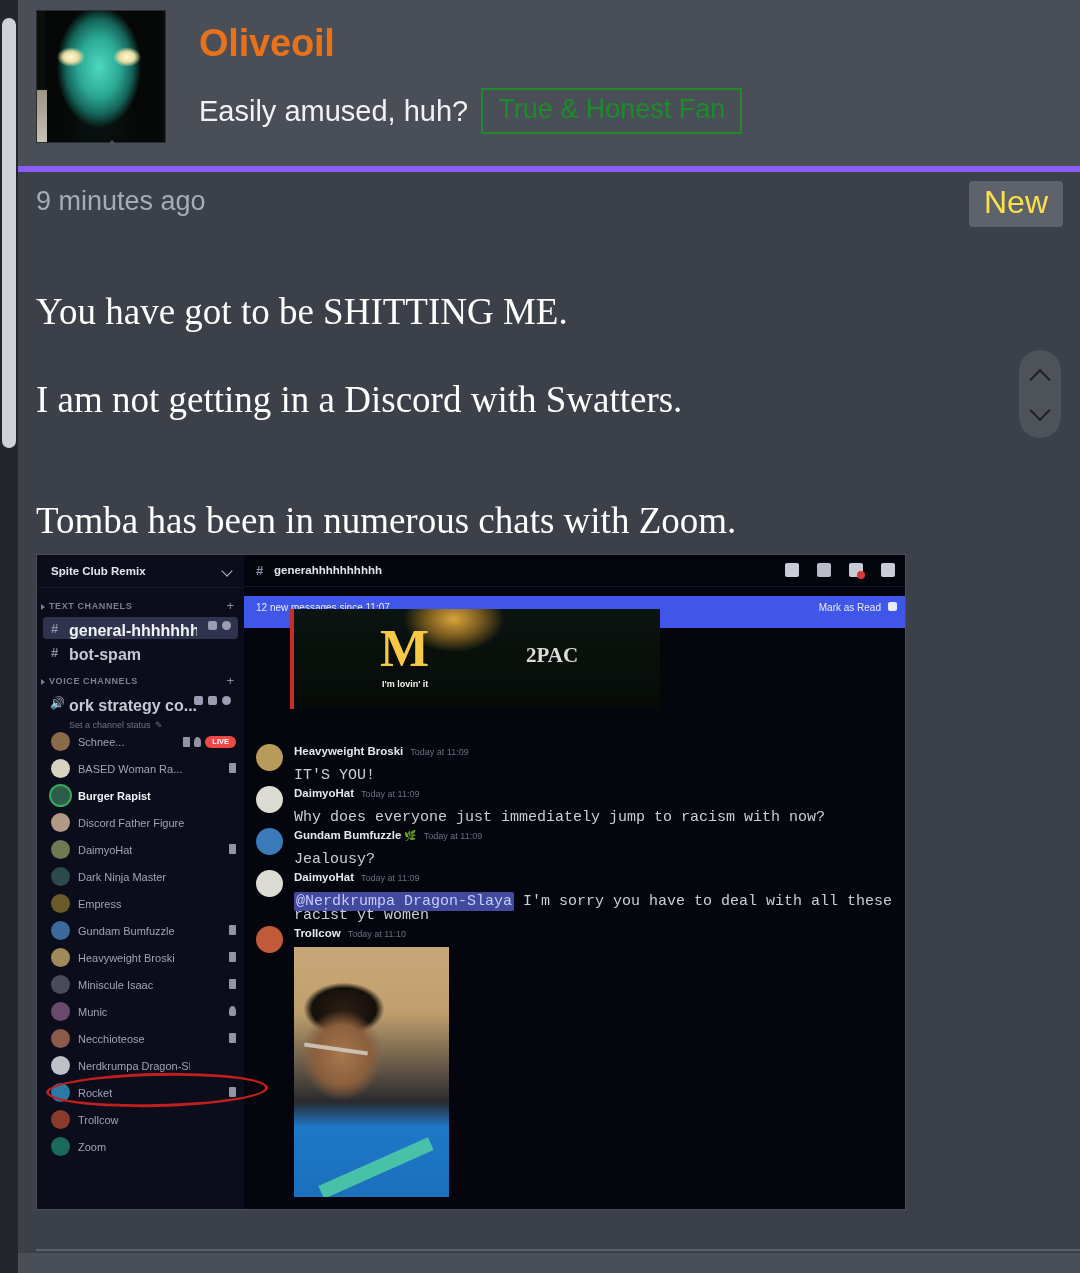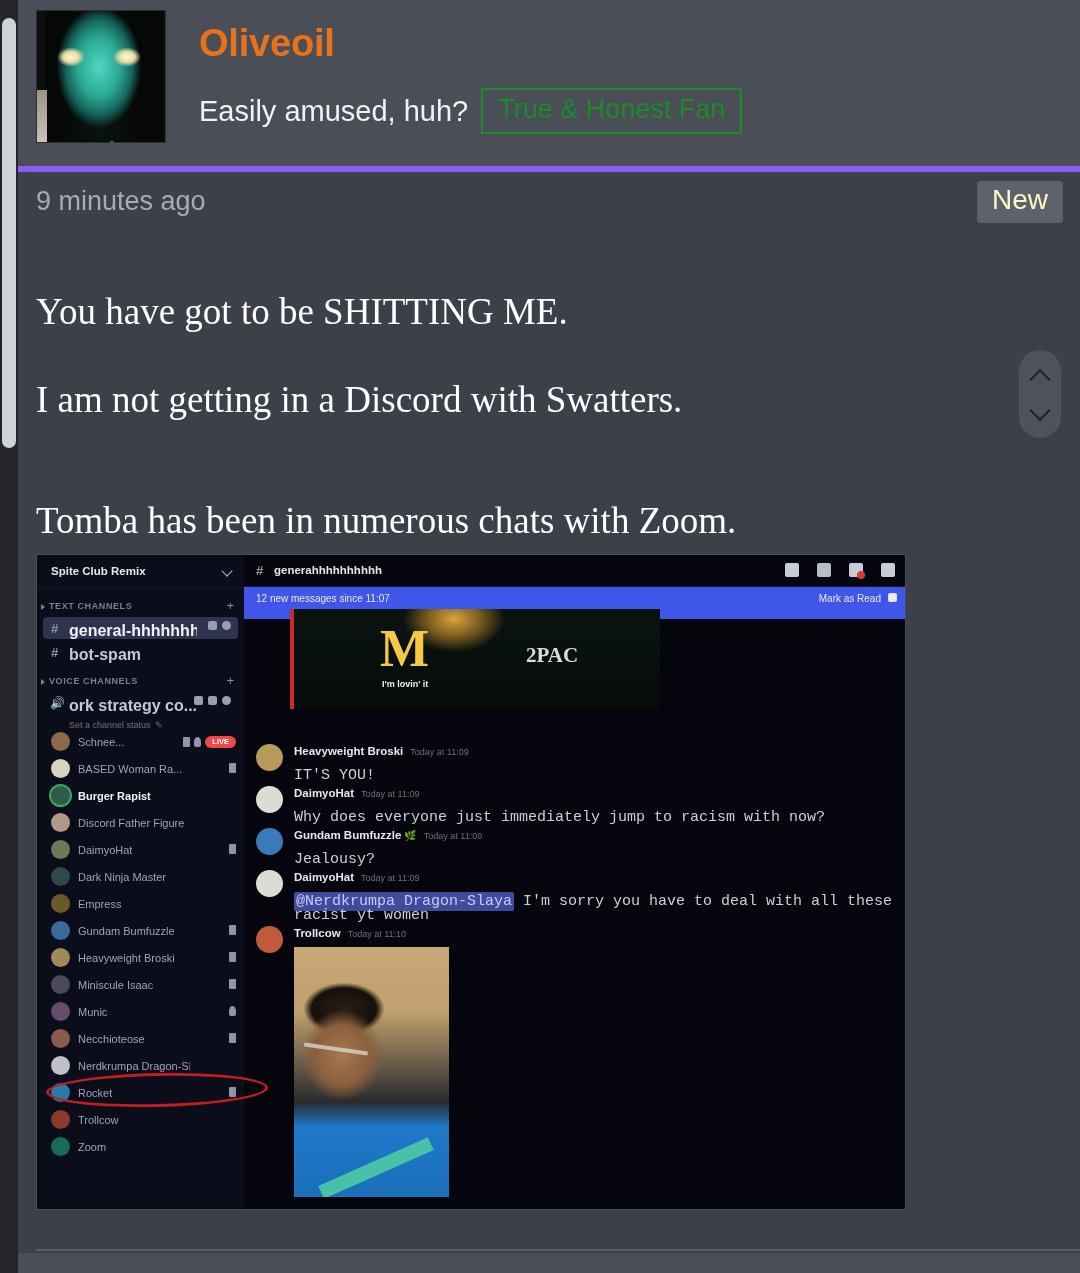--- a/index.html
+++ b/index.html
@@ -117,22 +117,22 @@
   .timestamp {
     position: absolute;
     left: 18px; top: 14px;
     font-size: 27px;
     color: #a7abb3;
   }
   .new-badge {
     position: absolute;
     right: 17px; top: 9px;
     background: #5d626b;
-    color: #fef9c3;
-    font-size: 28px;
+    color: #fde047;
+    font-size: 32px;
     padding: 5px 15px 9px 15px;
     border-radius: 4px;
     line-height: 1;
   }
 
   
   .post-body {
     position: absolute;
     left: 0; top: 212px;
     width: 1062px;
@@ -400,20 +400,21 @@
     position: absolute;
     right: -2px; bottom: -2px;
     width: 8px; height: 8px;
     border-radius: 50%;
     background: #d63b34;
   }
   .dc-newbar {
     position: relative;
     height: 32px;
     background: #3f56e8;
+    margin-top: 9px;
   }
   .dc-newbar .txt {
     position: absolute;
     left: 12px; top: 6px;
     font-size: 10px;
     color: #e8eaf8;
   }
   .dc-newbar .mark {
     position: absolute;
     right: 26px; top: 6px;

